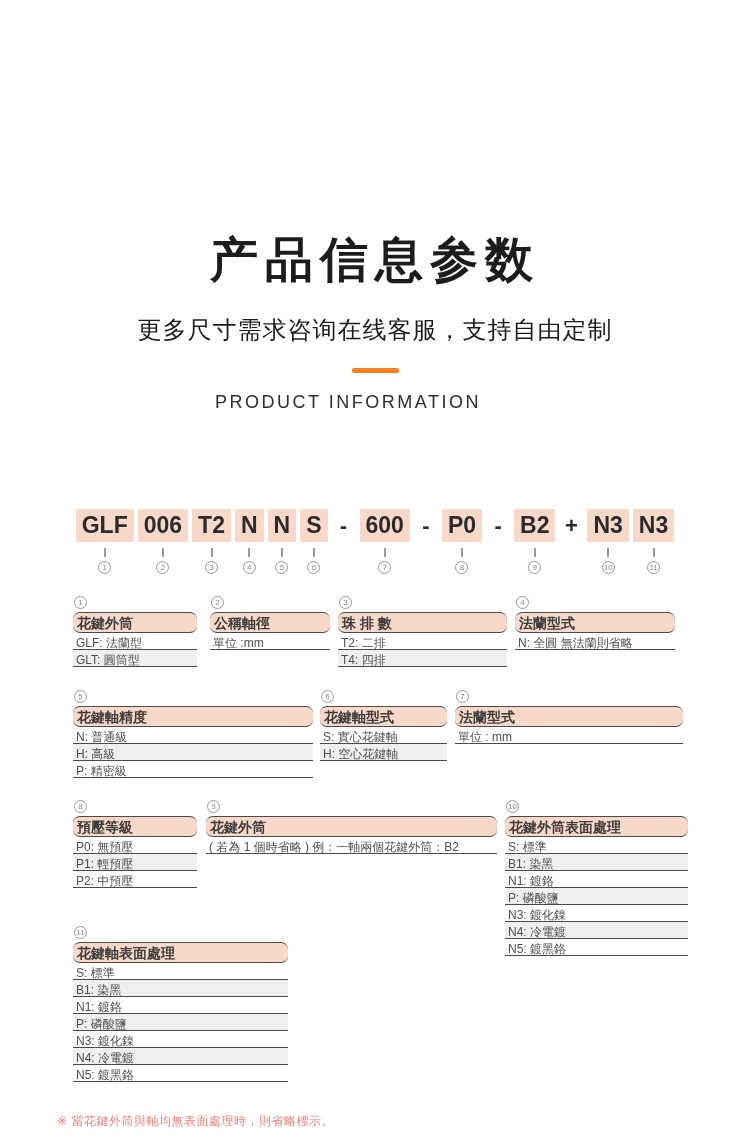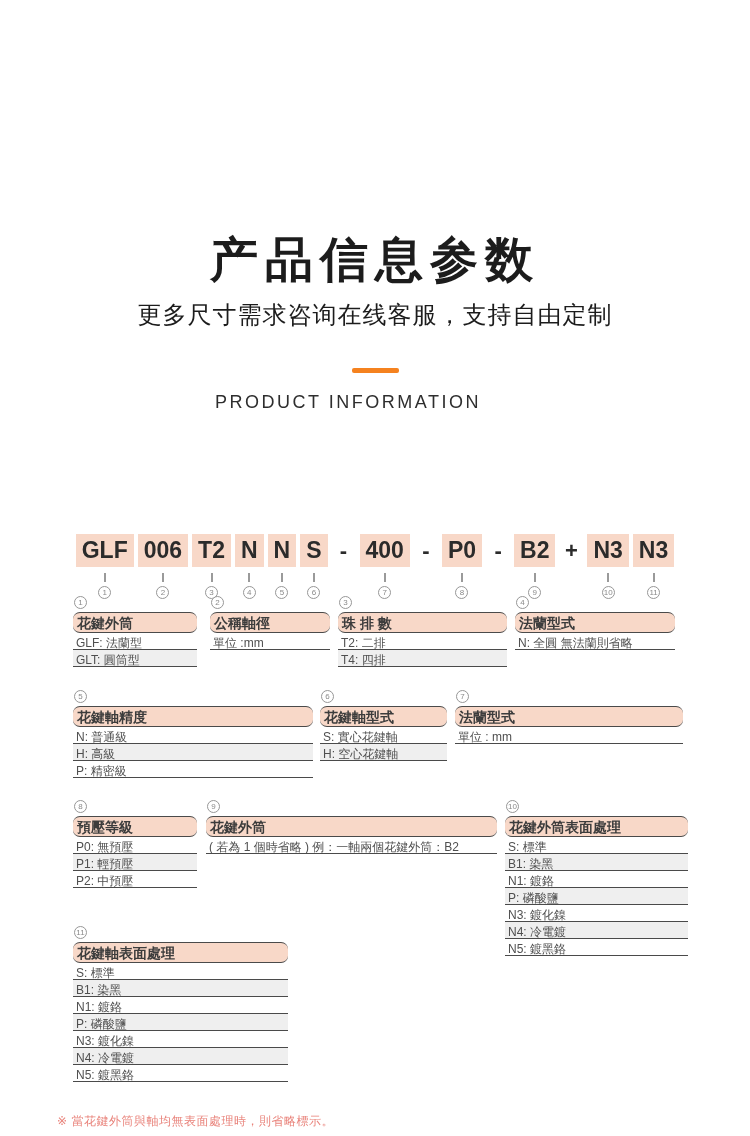--- a/index.html
+++ b/index.html
@@ -6,34 +6,34 @@
   .page{
     position:relative;width:750px;height:1136px;background:#ffffff;overflow:hidden;
     font-family:"Liberation Sans","DejaVu Sans",sans-serif;color:#2b2b2b;
   }
   
   .main-title{
     position:absolute;top:228px;left:0;width:750px;text-align:center;
     font-size:48px;font-weight:bold;letter-spacing:7px;color:#1c1c1c;
   }
   .sub-title{
-    position:absolute;top:299px;left:0;width:750px;text-align:center;
+    position:absolute;top:314px;left:0;width:750px;text-align:center;
     font-size:24px;color:#1c1c1c;letter-spacing:1px;
   }
   .divider{
     position:absolute;top:368px;left:352px;width:47px;height:5px;border-radius:2px;
   }
   .eng-title{
     position:absolute;top:392px;left:0;width:696px;text-align:center;
     font-size:18px;font-weight:400;letter-spacing:2.5px;color:#2e2e2e;
   }
   
   .part-line{
     position:absolute;top:509px;left:0;width:750px;
-    display:flex;justify-content:center;align-items:flex-start;gap:4px;margin-top:25px;
+    display:flex;justify-content:center;align-items:flex-start;gap:4px;
   }
   .pc-unit{display:flex;flex-direction:column;align-items:center;}
   .pc-box{
     height:33px;line-height:33px;padding:0 6px;min-width:14px;text-align:center;
     font-size:23px;font-weight:bold;color:#2b2b2b;background:#f8d8c8;
   }
   .pc-sep{
     height:33px;line-height:33px;width:24px;text-align:center;
     font-size:22px;font-weight:bold;color:#2b2b2b;background:transparent;
   }
@@ -111,21 +111,21 @@
       </div>
       <div class="pc-unit">
         <div class="pc-box">S</div>
         <div class="pc-tick"></div>
         <div class="circ">6</div>
       </div>
       <div class="pc-unit">
         <div class="pc-sep">-</div>
       </div>
       <div class="pc-unit">
-        <div class="pc-box">400</div>
+        <div class="pc-box">600</div>
         <div class="pc-tick"></div>
         <div class="circ">7</div>
       </div>
       <div class="pc-unit">
         <div class="pc-sep">-</div>
       </div>
       <div class="pc-unit">
         <div class="pc-box">P0</div>
         <div class="pc-tick"></div>
         <div class="circ">8</div>

